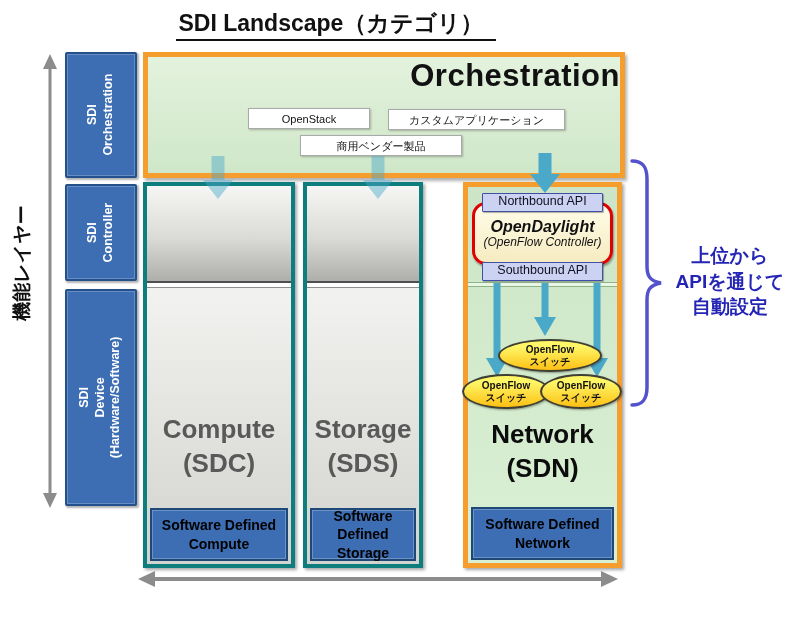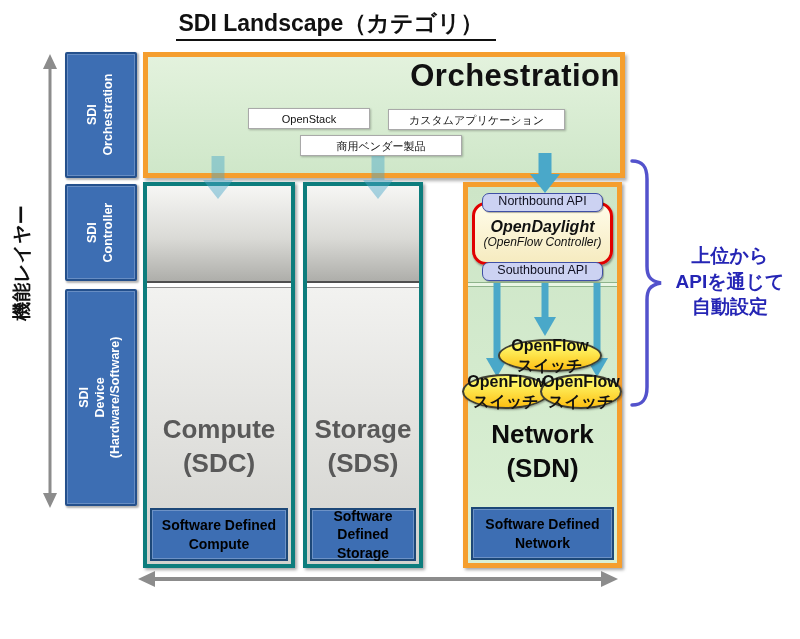--- a/index.html
+++ b/index.html
@@ -68,38 +68,38 @@
                 box-sizing:border-box; background:var(--blue_box); border:2px solid #1d4878;
                 display:flex; align-items:center; justify-content:center; text-align:center;
                 color:#000000; font-weight:bold; font-size:14px; line-height:1.3;
                 box-shadow:inset 0 0 0 1px rgba(255,255,255,.25); }
 
   
   .net-divider { position:absolute; left:0; right:0; top:95px; height:5px; box-sizing:border-box;
                  border-top:1.5px solid #8fb48c; border-bottom:1.5px solid #8fb48c;
                  background:#e9f6e4; }
   .api-box { position:absolute; left:14px; width:121px; height:19px; box-sizing:border-box;
-             background:var(--api_fill); border:1.5px solid var(--api_border); border-radius:7px;
+             background:var(--api_fill); border:1.5px solid var(--api_border); border-radius:1px;
              text-align:center; font-size:12.5px; line-height:15px; color:#101020; z-index:3;
              box-shadow:1px 1px 1px rgba(0,0,0,.3); }
   #northbound { top:6px; }
   #southbound { top:75px; }
   .odl-box { position:absolute; left:4px; top:15px; width:141px; height:63px; box-sizing:border-box;
              background:linear-gradient(180deg,#fffce9,#f6ebc0);
              border:3.5px solid var(--red); border-radius:14px; z-index:2;
              display:flex; flex-direction:column; align-items:center; justify-content:center;
              box-shadow:1px 2px 2px rgba(0,0,0,.35);font-style:italic; }
   .odl-name { font-size:16px; font-weight:bold; line-height:1.1; }
   .odl-sub  { font-size:12px; line-height:1.2; }
 
   
   .switch-ellipse { position:absolute; border-radius:50%; z-index:8; box-sizing:border-box;
                     background:linear-gradient(180deg,var(--yellow_top) 20%,var(--yellow_bottom));
                     border:2px solid #3f3f33; display:flex; align-items:center; justify-content:center;
-                    text-align:center; font-size:16px; font-weight:600; line-height:1.2;
+                    text-align:center; font-size:10px; font-weight:600; line-height:1.2;
                     box-shadow:1px 1px 2px rgba(0,0,0,.35); }
   #switch-0 { left:498px; top:339px; width:104px; height:33px; }
   #switch-1 { left:462px; top:374px; width:88px;  height:35px; }
   #switch-2 { left:540px; top:374px; width:82px;  height:35px; }
 
   
   .annotation { position:absolute; left:660px; top:243px; width:140px; text-align:center;
                 font-size:19px; font-weight:bold; color:var(--annotation_blue); line-height:1.35; }
 
   

